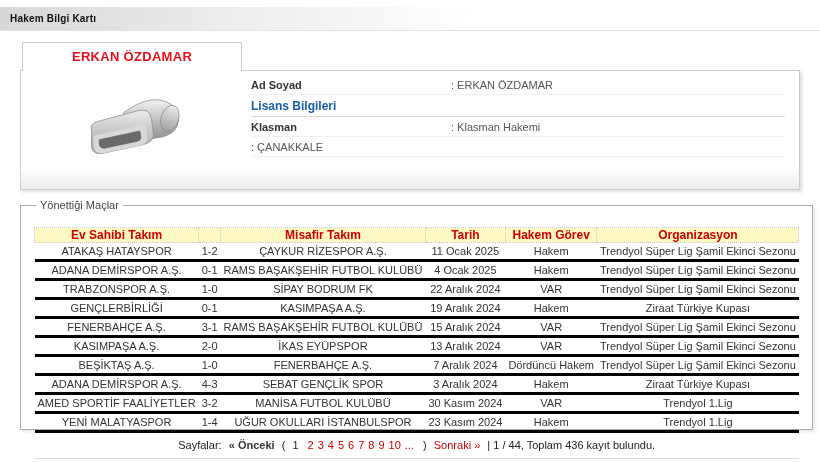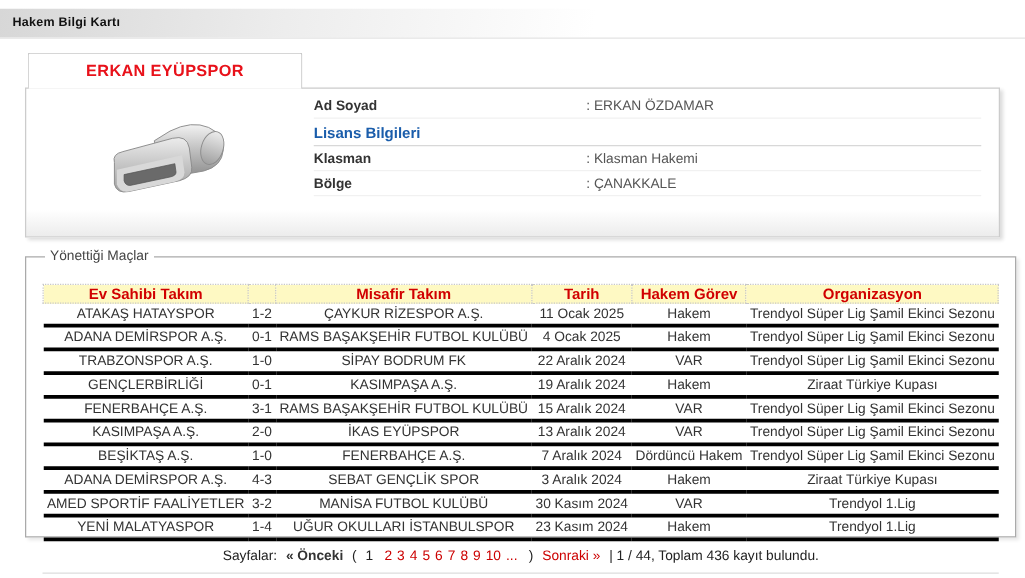--- a/index.html
+++ b/index.html
@@ -41,21 +41,20 @@
     display:flex; align-items:center; justify-content:center;
   }
   .info { position:absolute; left:230px; top:4px; right:14px; }
   .section-heading {
     font-size:12px; font-weight:bold; color:#1a5dab;
     padding:4px 0 3px; border-bottom:1px solid #d8d8d8;
   }
   .field-row {
     display:flex; align-items:center; height:20px; font-size:11px;
     border-bottom:1px solid #f1f1f1;
-    gap:18px;
   }
   .field-label { width:200px; font-weight:bold; color:#333; }
   .field-value { color:#555; }
 
   
   .matches-fieldset {
     position:absolute; left:20px; top:199px; width:792px; height:231px;
     border:1px solid #aaaaaa; background:#ffffff; margin:0;
     padding:0 13px; box-shadow:2px 2px 3px rgba(0,0,0,.10);
   }
@@ -82,21 +81,21 @@
   .pg-current { color:#222; }
 </style>
 </head>
 <body>
 
 <div class="page-header">
   <div class="page-title">Hakem Bilgi Kartı</div>
 </div>
 
 <div class="card">
-  <div class="name-tab">ERKAN EYÜPSPOR</div>
+  <div class="name-tab">ERKAN ÖZDAMAR</div>
   <div class="card-body">
     <div class="whistle-wrap">
       <svg width="116" height="78" viewBox="0 0 120 80">
         <defs>
           <linearGradient id="gA" x1="0" x2="0" y1="0" y2="1">
             <stop offset="0%" stop-color="#f2f2f2"></stop>
             <stop offset="45%" stop-color="#c2c2c2"></stop>
             <stop offset="100%" stop-color="#8a8a8a"></stop>
           </linearGradient>
           <linearGradient id="gB" x1="0" x2="0" y1="0" y2="1">
@@ -115,21 +114,20 @@
       <div class="field-row">
         <span class="field-label">Ad Soyad</span>
         <span class="field-value">: ERKAN ÖZDAMAR</span>
       </div>
       <div class="section-heading">Lisans Bilgileri</div>
       <div class="field-row">
         <span class="field-label">Klasman</span>
         <span class="field-value">: Klasman Hakemi</span>
       </div>
       <div class="field-row">
-        <span class="field-label">Bölge</span>
         <span class="field-value">: ÇANAKKALE</span>
       </div>
     </div>
   </div>
 </div>
 
 <fieldset class="matches-fieldset">
   <legend>Yönettiği Maçlar</legend>
   <table class="matches">
     <colgroup>

